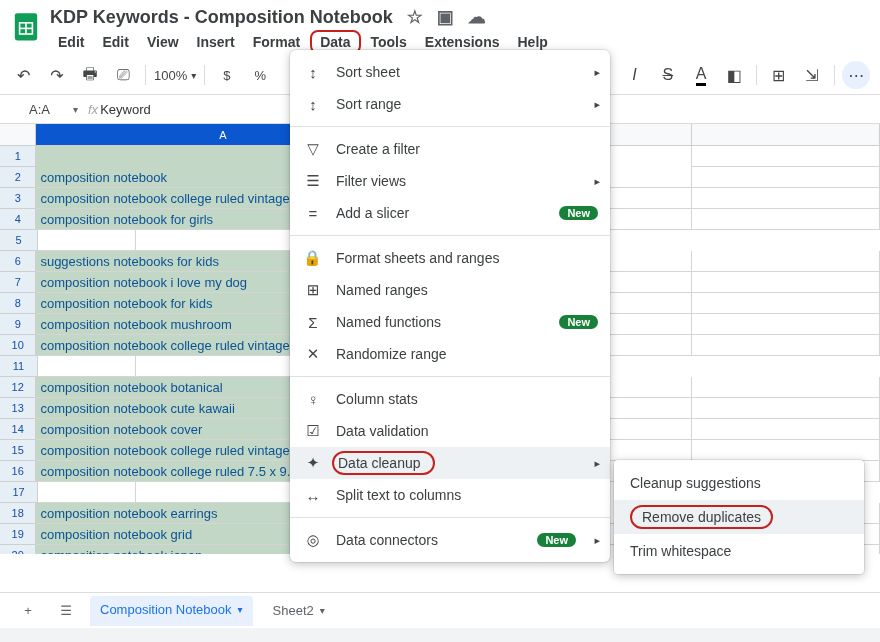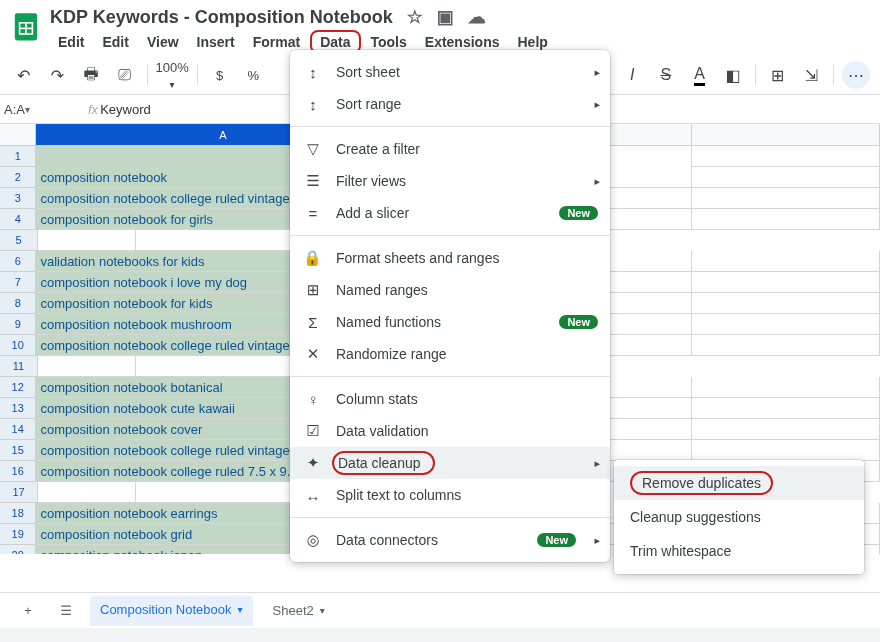--- a/index.html
+++ b/index.html
@@ -14,26 +14,26 @@
 .doc-title .ticon { color:#5f6368; font-size:18px; }
 .menubar { display:flex; gap:2px; margin-top:2px; }
 .menubar span { padding:4px 8px; font-size:14px; color:#3c4043; border-radius:4px; cursor:pointer; }
 .data-menu-item { border:2px solid #c5221f; border-radius:8px !important; padding:2px 8px !important; }
 
 
 .tbar { height:38px; display:flex; align-items:center; padding:0 10px; gap:6px; color:#444746; position:relative; z-index:1;}
 .tbtn { width:28px; height:28px; display:flex; align-items:center; justify-content:center; color:#444746; font-size:16px; border-radius:4px;}
 .tbtn.pill{background:#e8f0fe;border-radius:15px;padding:0 4px;}
 .tsep { width:1px; height:20px; background:#dadce0; margin:0 2px; }
-.zoom { font-size:13px; display:flex; align-items:center; gap:4px;flex-direction:column; }
+.zoom { font-size:13px; display:flex; align-items:center; gap:4px; }
 .tbar .fmt { font-size:13px; }
 
 
 .fxbar { height:30px; display:flex; align-items:center; border-top:1px solid #dadce0; border-bottom:1px solid #dadce0; font-size:13px;}
-.namebox { width:86px; padding-left:4px; color:#444; display:flex; align-items:center; justify-content:flex-start; }
+.namebox { width:86px; padding-left:4px; color:#444; display:flex; align-items:center; justify-content:flex-end;gap:23px; }
 .namebox .dd{font-size:10px;color:#666;margin-right:8px;}
 .fx { color:#a8a8a8; font-style:italic; margin:0 2px; }
 .fxval { color:#333; }
 
 
 .grid { position:relative; height:430px; overflow:hidden; }
 .colhdrs { display:flex; height:22px; }
 .corner { width:38px; border-right:1px solid #cfcfcf; border-bottom:1px solid #cfcfcf; background:#f8f9fa; }
 .ch { border-right:1px solid #cfcfcf; border-bottom:1px solid #cfcfcf; background:#f8f9fa; font-size:11px; color:#5f6368; display:flex; align-items:center; justify-content:center; }
 .ch.sel { background:#0b57d0; color:#fff; }
@@ -182,21 +182,21 @@
         <div class="cell plain" style="width:196px"></div>
       </div>
       <div class="row">
         <div class="rh">5</div>
         <div class="cell plain" style="width:98px"></div>
         <div class="cell plain" style="width:196px"></div>
         <div class="cell plain" style="width:196px"></div>
       </div>
       <div class="row">
         <div class="rh">6</div>
-        <div class="cell sel" style="width:390px">validation notebooks for kids</div>
+        <div class="cell sel" style="width:390px">suggestions notebooks for kids</div>
         <div class="cell plain" style="width:98px"></div>
         <div class="cell plain" style="width:196px"></div>
         <div class="cell plain" style="width:196px"></div>
       </div>
       <div class="row">
         <div class="rh">7</div>
         <div class="cell sel" style="width:390px">composition notebook i love my dog</div>
         <div class="cell plain" style="width:98px"></div>
         <div class="cell plain" style="width:196px"></div>
         <div class="cell plain" style="width:196px"></div>
@@ -358,24 +358,24 @@
   <div class="msep"></div>
   <div class="mi">
       <span class="ic">◎</span>
       <span>Data connectors</span>
       <span class="badge">New</span>
       <span class="arr">▸</span>
     </div>
 </div>
 
 <div class="submenu">
+  <div class="smi">Cleanup suggestions</div>
   <div class="smi hover">
       <span class="box">Remove duplicates</span>
     </div>
-  <div class="smi">Cleanup suggestions</div>
   <div class="smi">Trim whitespace</div>
 </div>
 
 <div class="tabbar">
   <div class="tabbtn">+</div>
   <div class="tabbtn">☰</div>
   <div class="stab active">
       <span>Composition Notebook</span>
       <span class="dd">▾</span>
     </div>

